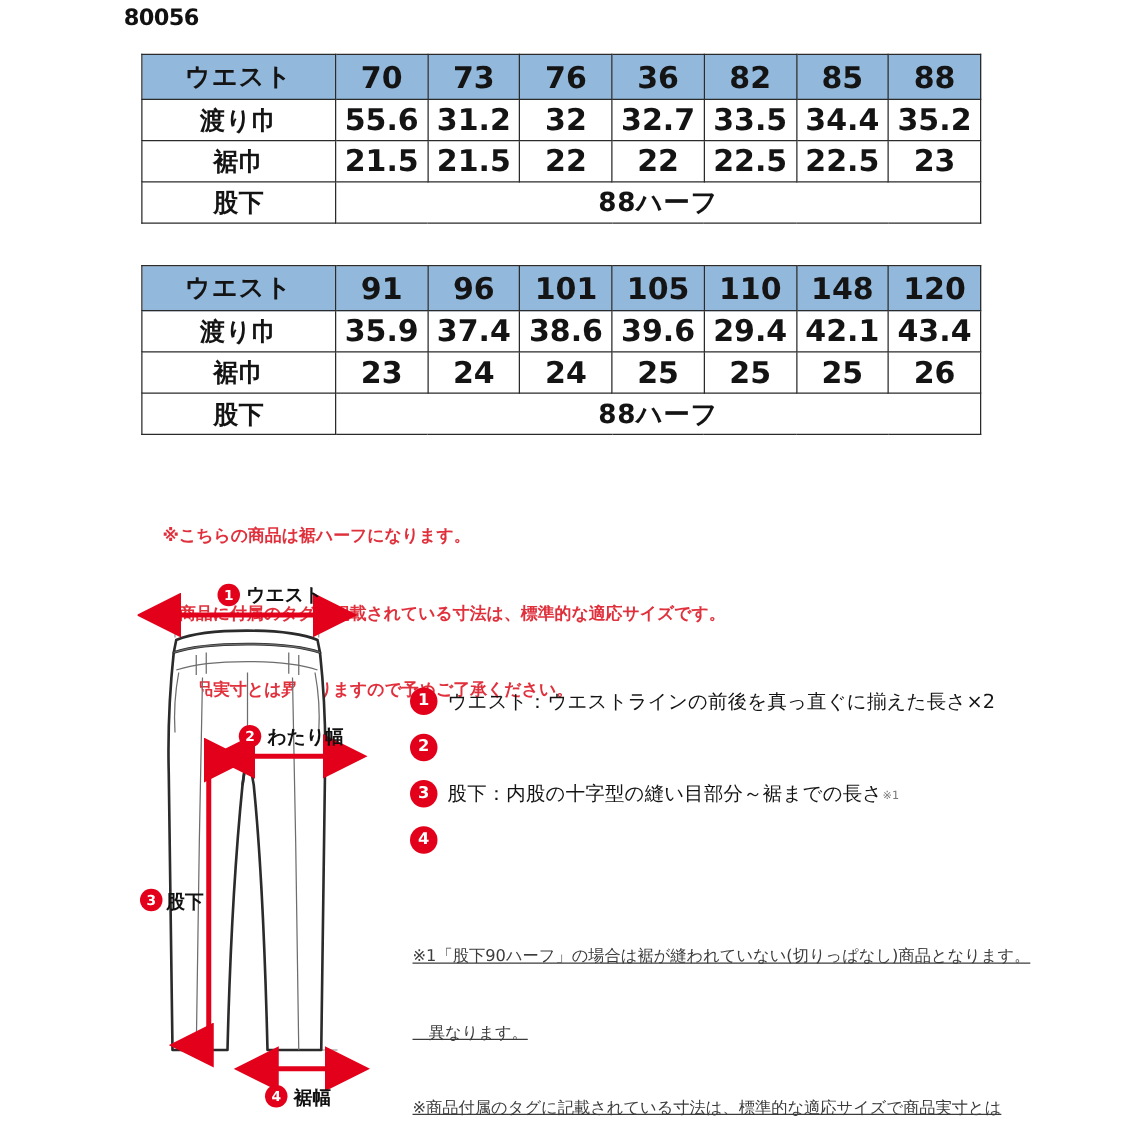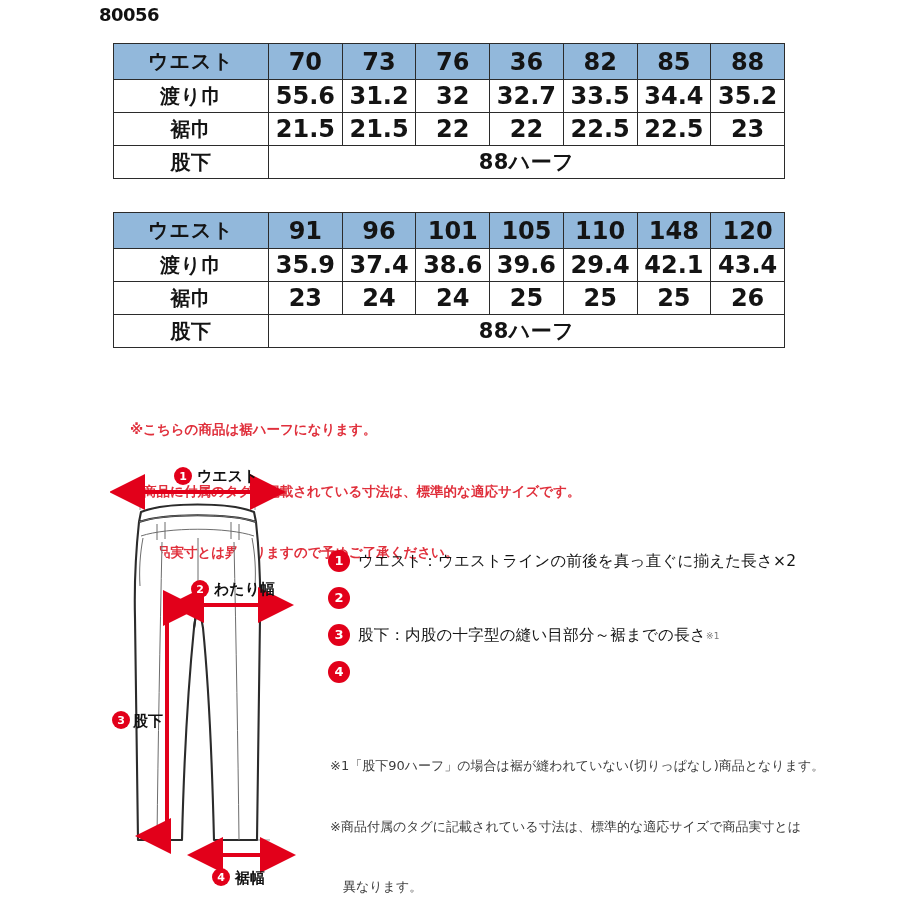--- a/index.html
+++ b/index.html
@@ -146,21 +146,21 @@
     position: absolute;
     left: 330px;
     top: 716px;
     width: 500px;
     color: #3c3c3c;
     font-size: 13px;
     line-height: 1.55;
     font-family: "DejaVu Sans", "Liberation Sans", sans-serif;
     white-space: pre;
   }
-  #footnotes div { white-space: pre; }
+  #footnotes div { white-space: pre; text-decoration: underline; }
 
   
   .dim-label {
     font-family: "DejaVu Sans", "Liberation Sans", sans-serif;
     font-size: 15px;
     font-weight: bold;
     fill: #111111;
   }
   .badge-num {
     font-family: "DejaVu Sans", sans-serif;
@@ -357,17 +357,17 @@
     <span class="badge">3</span>
     <span class="legend-text"><span>股下：内股の十字型の縫い目部分～裾までの長さ</span><span class="sup">※1</span></span>
   </div>
   <div class="legend-row">
     <span class="badge">4</span>
   </div>
 </div>
 
 <div id="footnotes">
   <div>※1「股下90ハーフ」の場合は裾が縫われていない(切りっぱなし)商品となります。</div>
+  <div>　異なります。</div>
   <div>※商品付属のタグに記載されている寸法は、標準的な適応サイズで商品実寸とは</div>
-  <div>　異なります。</div>
   
   
 </div>
 
 </body></html>

